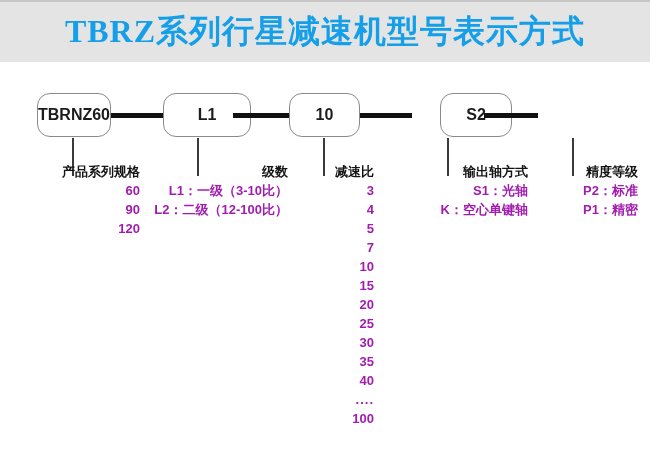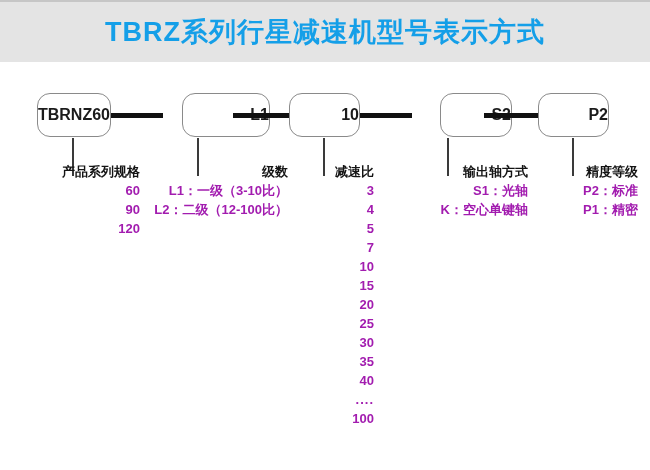--- a/index.html
+++ b/index.html
@@ -7,32 +7,33 @@
     position:relative;width:650px;height:470px;background:#ffffff;overflow:hidden;
     font-family:"Liberation Sans","DejaVu Sans",sans-serif;color:#1b1b1b;
   }
   
   .header-band{
     position:absolute;left:0;top:0;width:650px;height:62px;
     background:#e4e4e4;border-top:2px solid #c6c6c6;
     display:flex;align-items:center;justify-content:center;box-sizing:border-box;
   }
   .header-title{
-    font-size:27px;font-weight:bold;letter-spacing:1px;color:#149fe8;
+    font-size:32px;font-weight:bold;letter-spacing:1px;color:#149fe8;
     white-space:nowrap;
+    font-family:Liberation Serif, serif;
   }
   
   .model-box{
     position:absolute;top:93px;height:44px;box-sizing:border-box;
     border:1.5px solid #8a8a8a;border-radius:13px;background:#ffffff;
-    display:flex;align-items:center;justify-content:flex-end;
+    display:flex;align-items:center;justify-content:center;
     font-weight:bold;font-size:16px;color:#1b1b1b;
   }
   .box1{left:37px;width:74px;}
-  .box2{left:163px;width:88px;margin-left:19px;}
+  .box2{left:163px;width:88px;}
   .box3{left:289px;width:71px;}
   .box4{left:412px;width:72px;margin-left:28px;}
   .box5{left:538px;width:71px;}
   
   .connector{position:absolute;top:113px;height:5px;background:#111;}
   .conn1{left:111px;width:52px;}
   .conn2{left:233px;width:56px;}
   .conn3{left:360px;width:52px;}
   .conn4{left:484px;width:54px;}
   
@@ -66,23 +67,20 @@
     <span>TBRNZ60</span>
   </div>
   <div class="model-box box2">
     <span>L1</span>
   </div>
   <div class="model-box box3">
     <span>10</span>
   </div>
   <div class="model-box box4">
     <span>S2</span>
-  </div>
-  <div class="model-box box5">
-    <span>P2</span>
   </div>
 
   <div class="connector conn1"></div>
   <div class="connector conn2"></div>
   <div class="connector conn3"></div>
   <div class="connector conn4"></div>
 
   <div class="leader lead1"></div>
   <div class="leader lead2"></div>
   <div class="leader lead3"></div>

